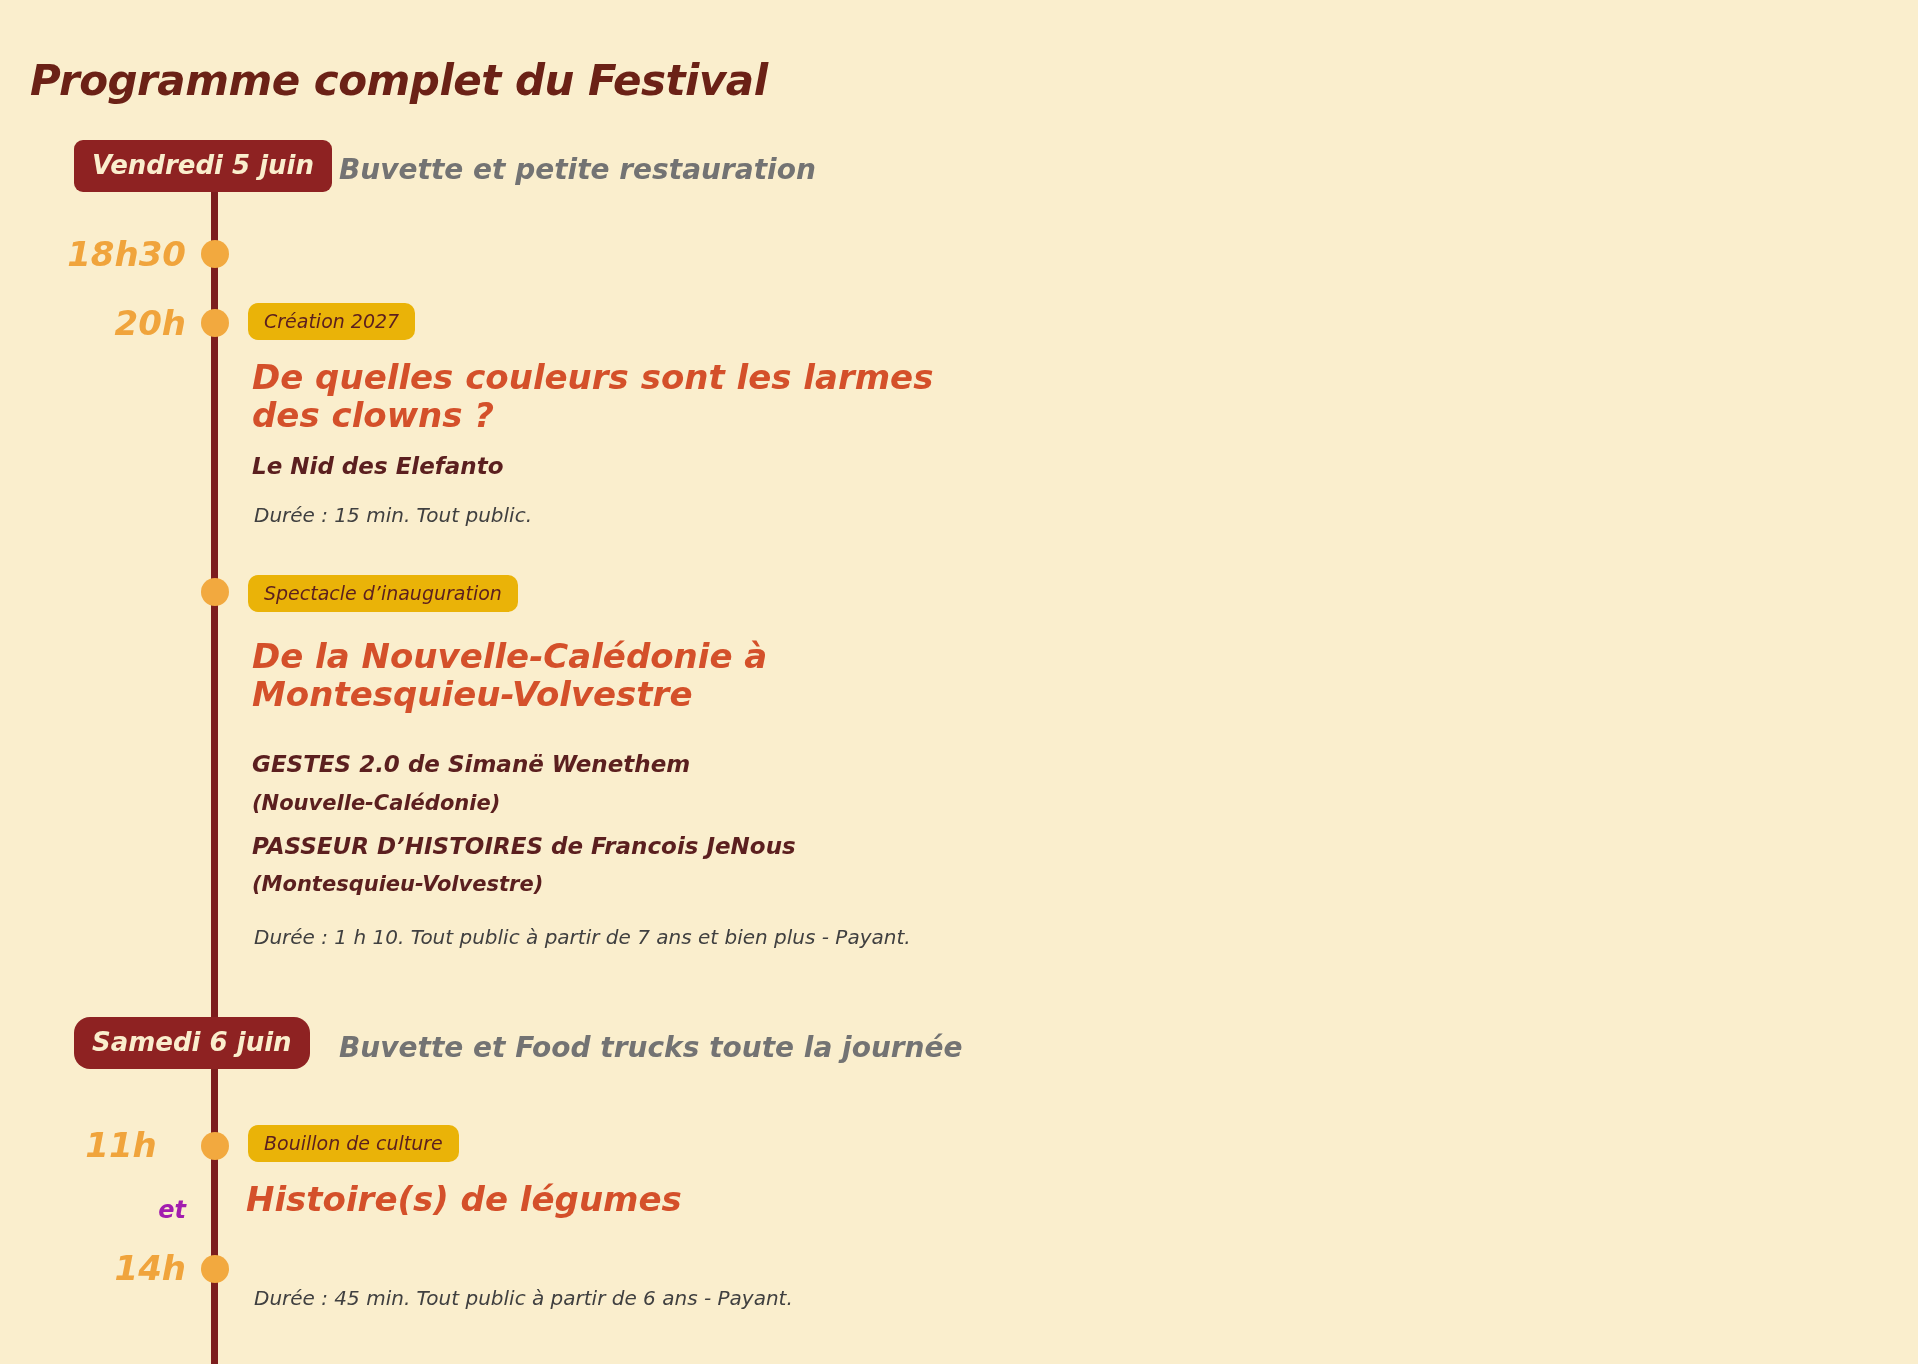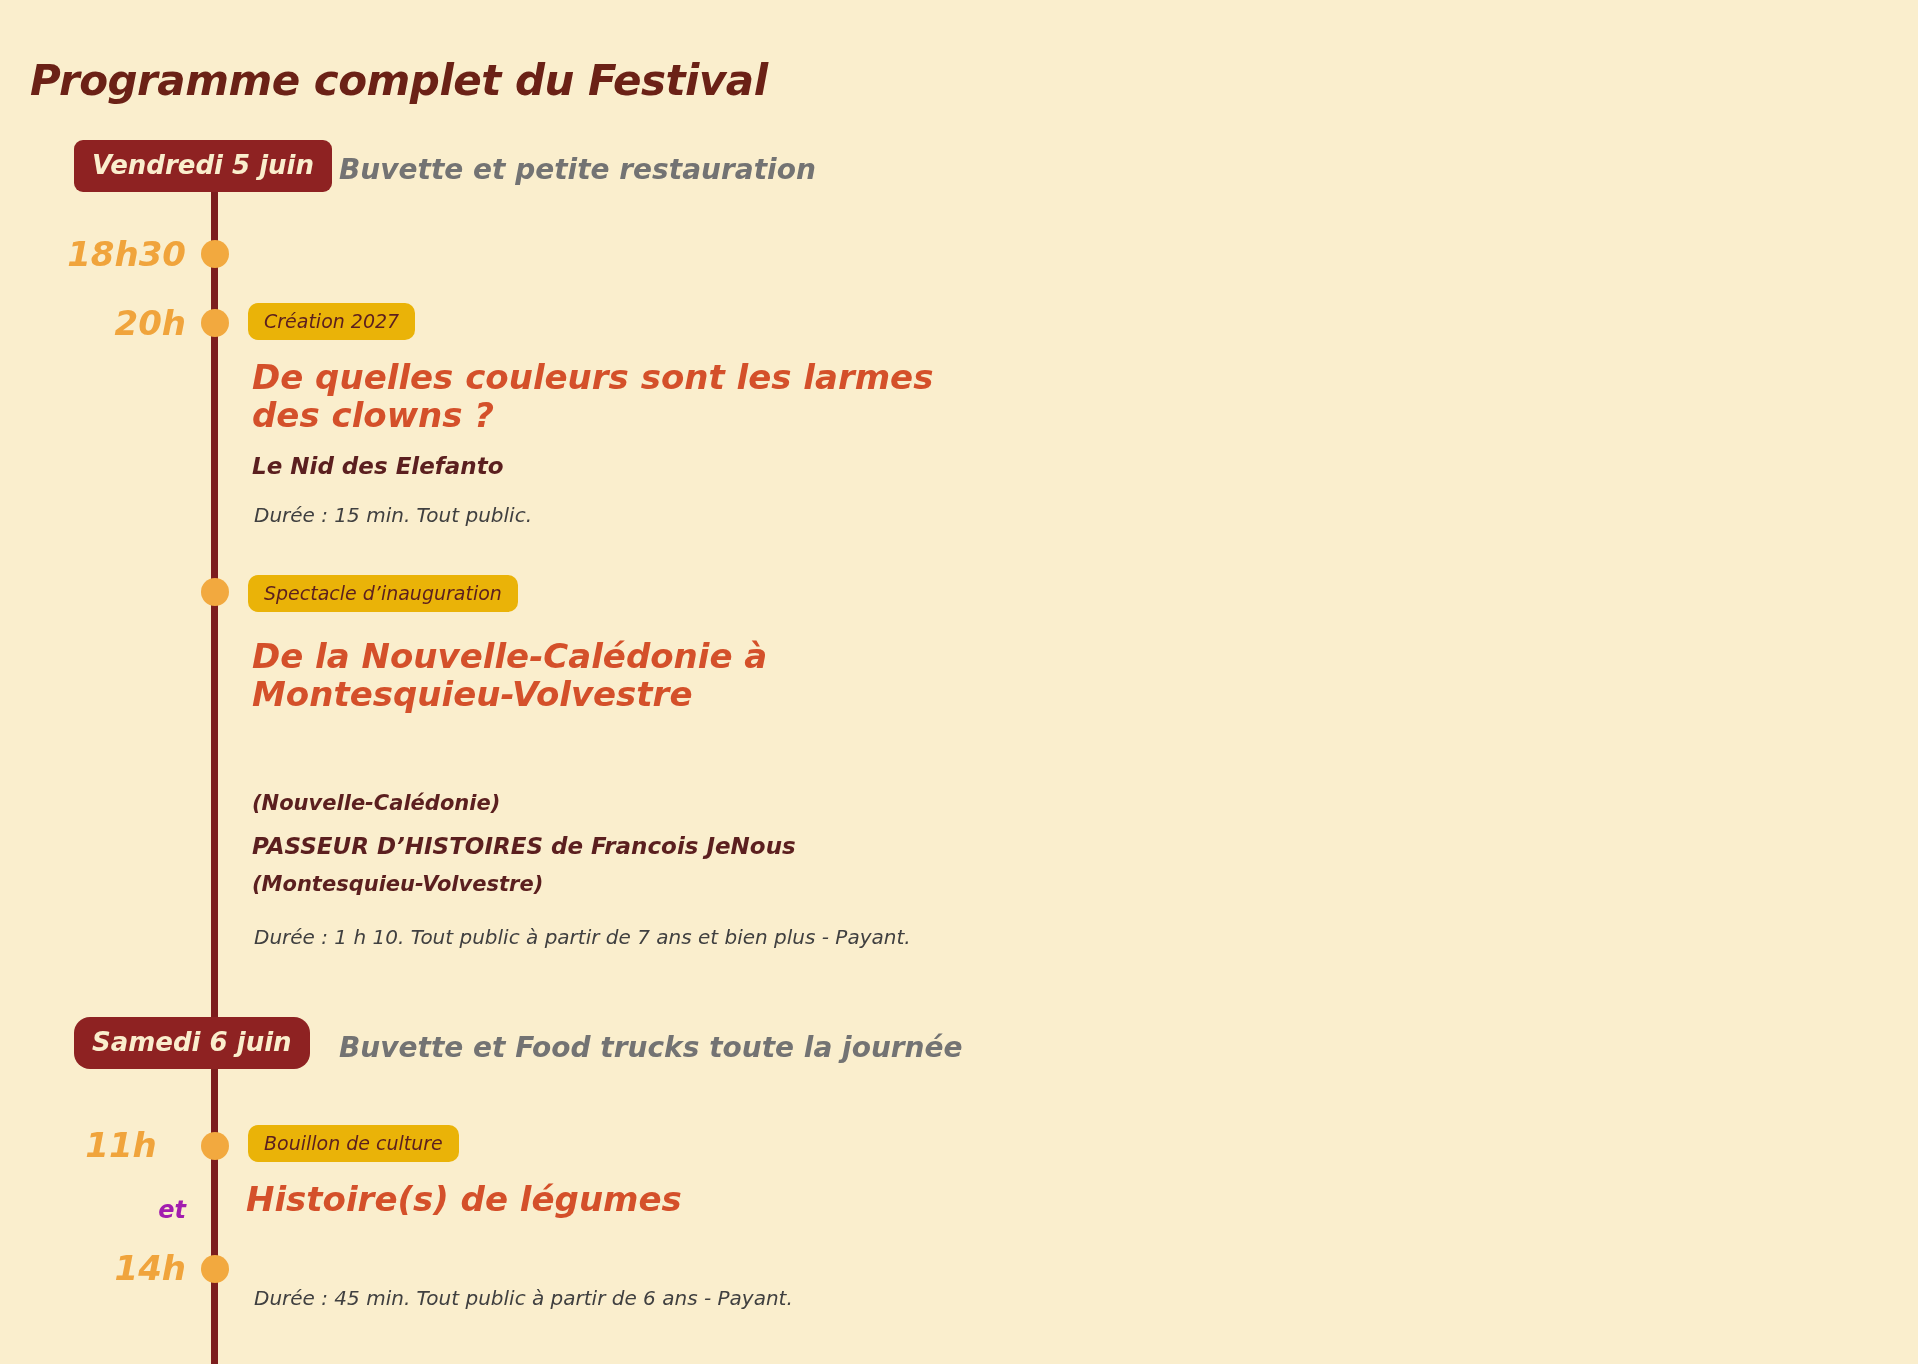--- a/index.html
+++ b/index.html
@@ -156,20 +156,21 @@
     <div class="time" style="left:10px; top:303px; width:130px;">20h</div>
     <div class="dot" style="left:155px; top:309px;"></div>
     <div class="tag" style="left:202px; top:303px;">Création 2027</div>
     <div class="ev-title" style="left:206px; top:358px; width:740px;">De quelles couleurs sont les larmes des clowns ?</div>
     <div class="ev-sub" style="left:206px; top:452px;">Le Nid des Elefanto</div>
     <div class="ev-meta" style="left:208px; top:502px;">Durée : 15 min. Tout public.</div>
 
     <div class="dot" style="left:155px; top:578px;"></div>
     <div class="tag" style="left:202px; top:575px;">Spectacle d’inauguration</div>
     <div class="ev-title" style="left:206px; top:637px; width:740px;">De la Nouvelle-Calédonie à Montesquieu-Volvestre</div>
+    <div class="ev-sub" style="left:206px; top:750px;">GESTES 2.0 de Simanë Wenethem</div>
     <div class="ev-sub" style="left:206px; top:790px; font-size:21px;">(Nouvelle-Calédonie)</div>
     <div class="ev-sub" style="left:206px; top:832px;">PASSEUR D’HISTOIRES de Francois JeNous</div>
     <div class="ev-sub" style="left:206px; top:871px; font-size:21px;">(Montesquieu-Volvestre)</div>
     <div class="ev-meta" style="left:208px; top:924px;">Durée : 1 h 10. Tout public à partir de 7 ans et bien plus - Payant.</div>
 
     <div class="day-badge" style="left:28px; top:1017px;border-radius:16px;">Samedi 6 juin</div>
     <div class="day-note" style="left:293px; top:1031px;">Buvette et Food trucks toute la journée</div>
 
     <div class="time" style="left:10px; top:1125px; width:130px;text-align:center;">11h</div>
     <div class="time-small" style="left:10px; top:1196px; width:130px;">et</div>

